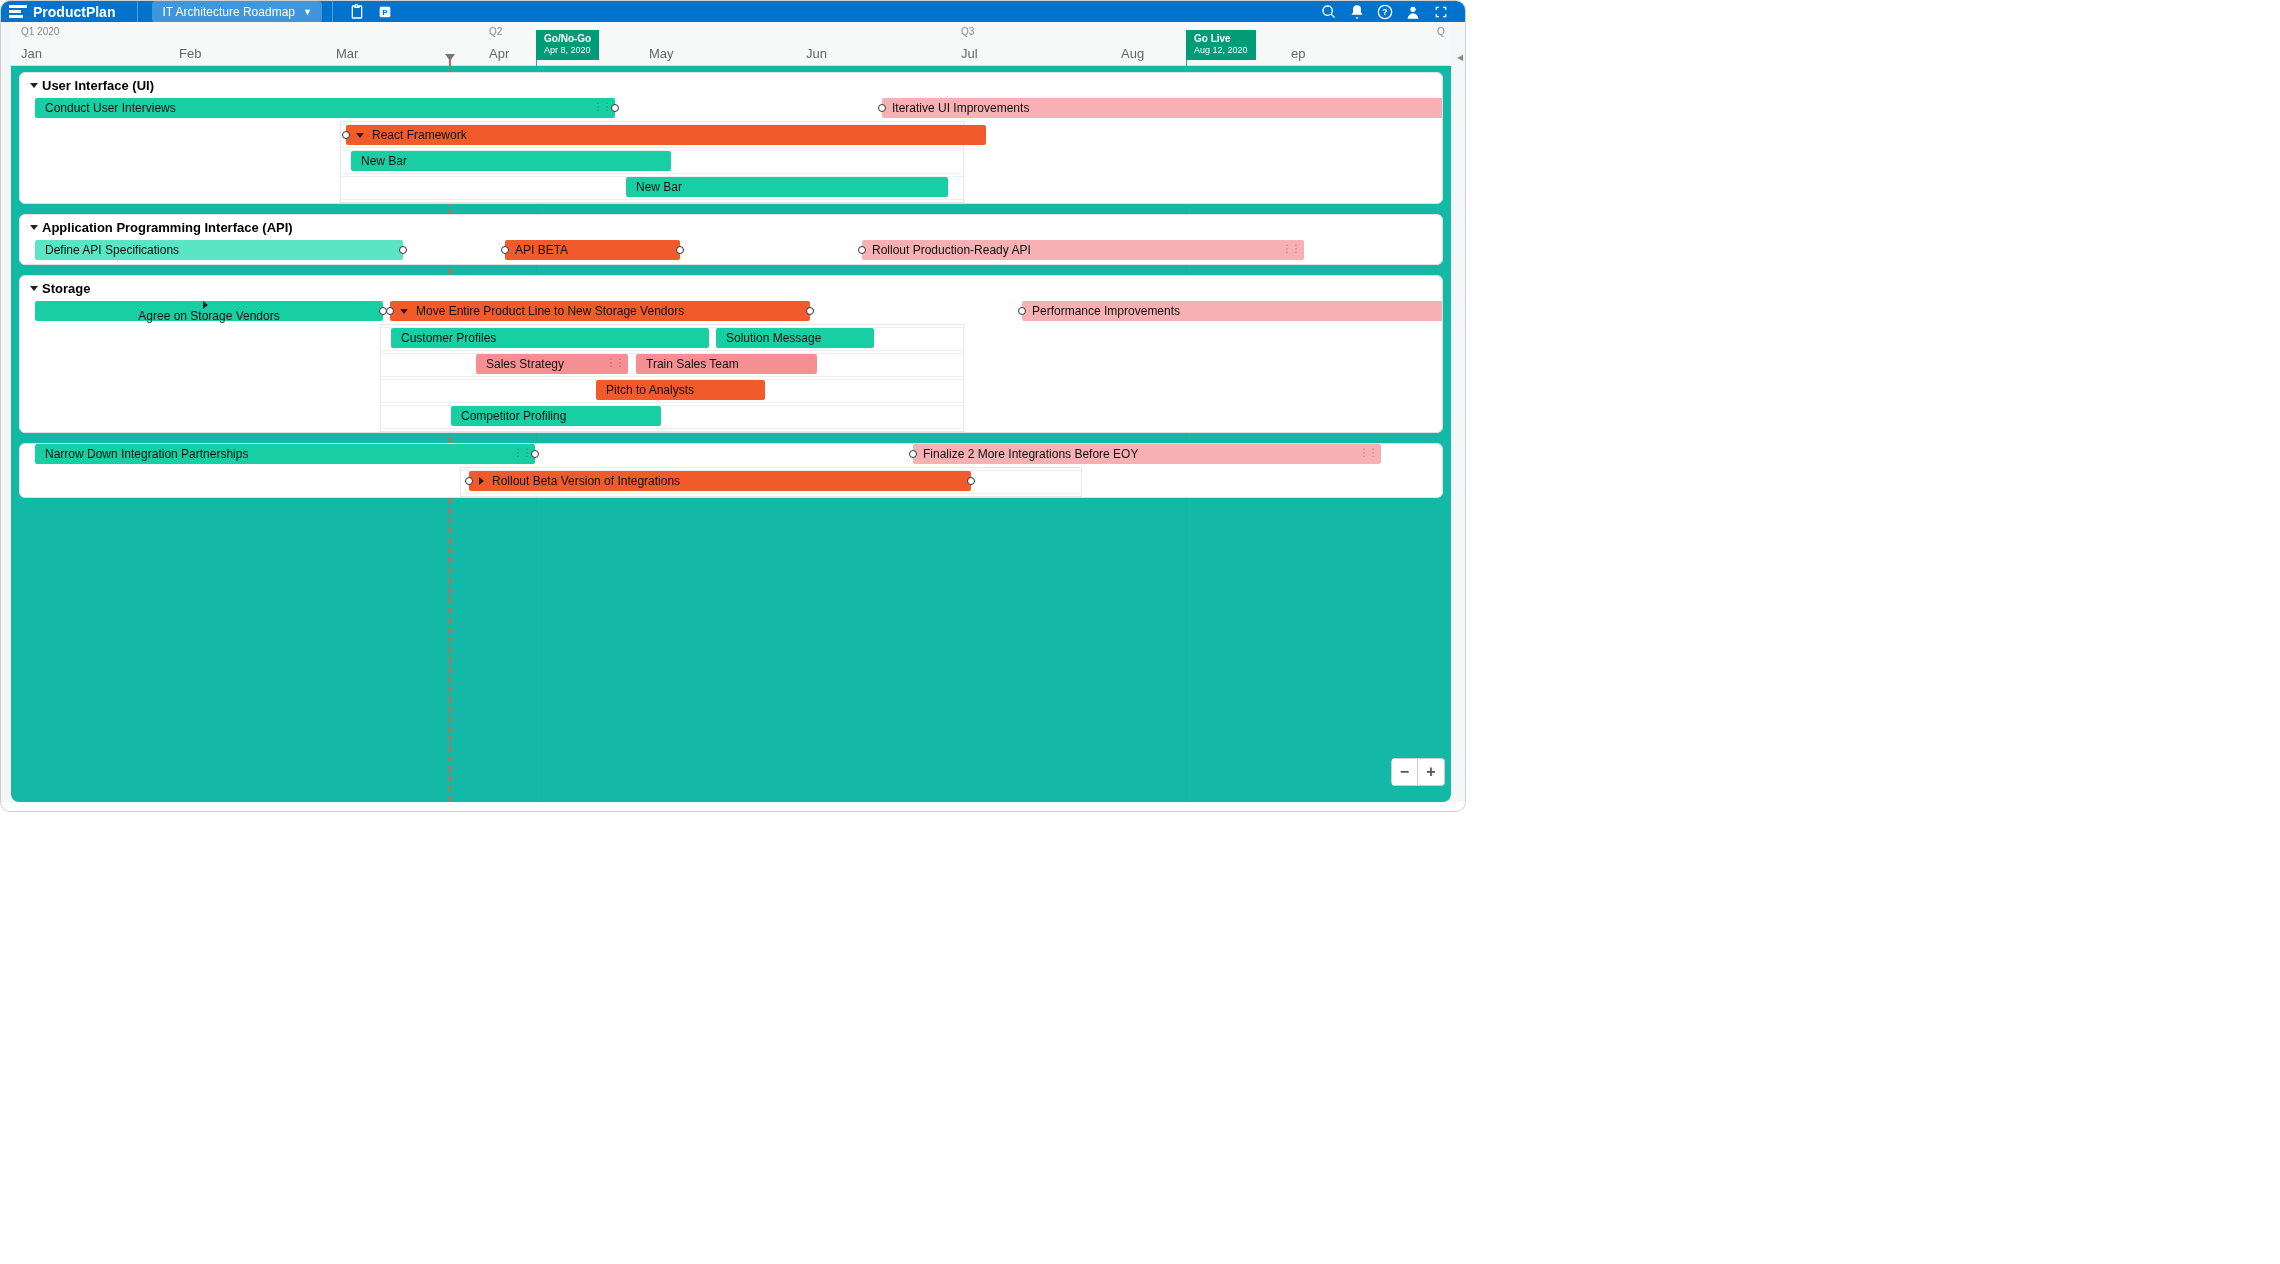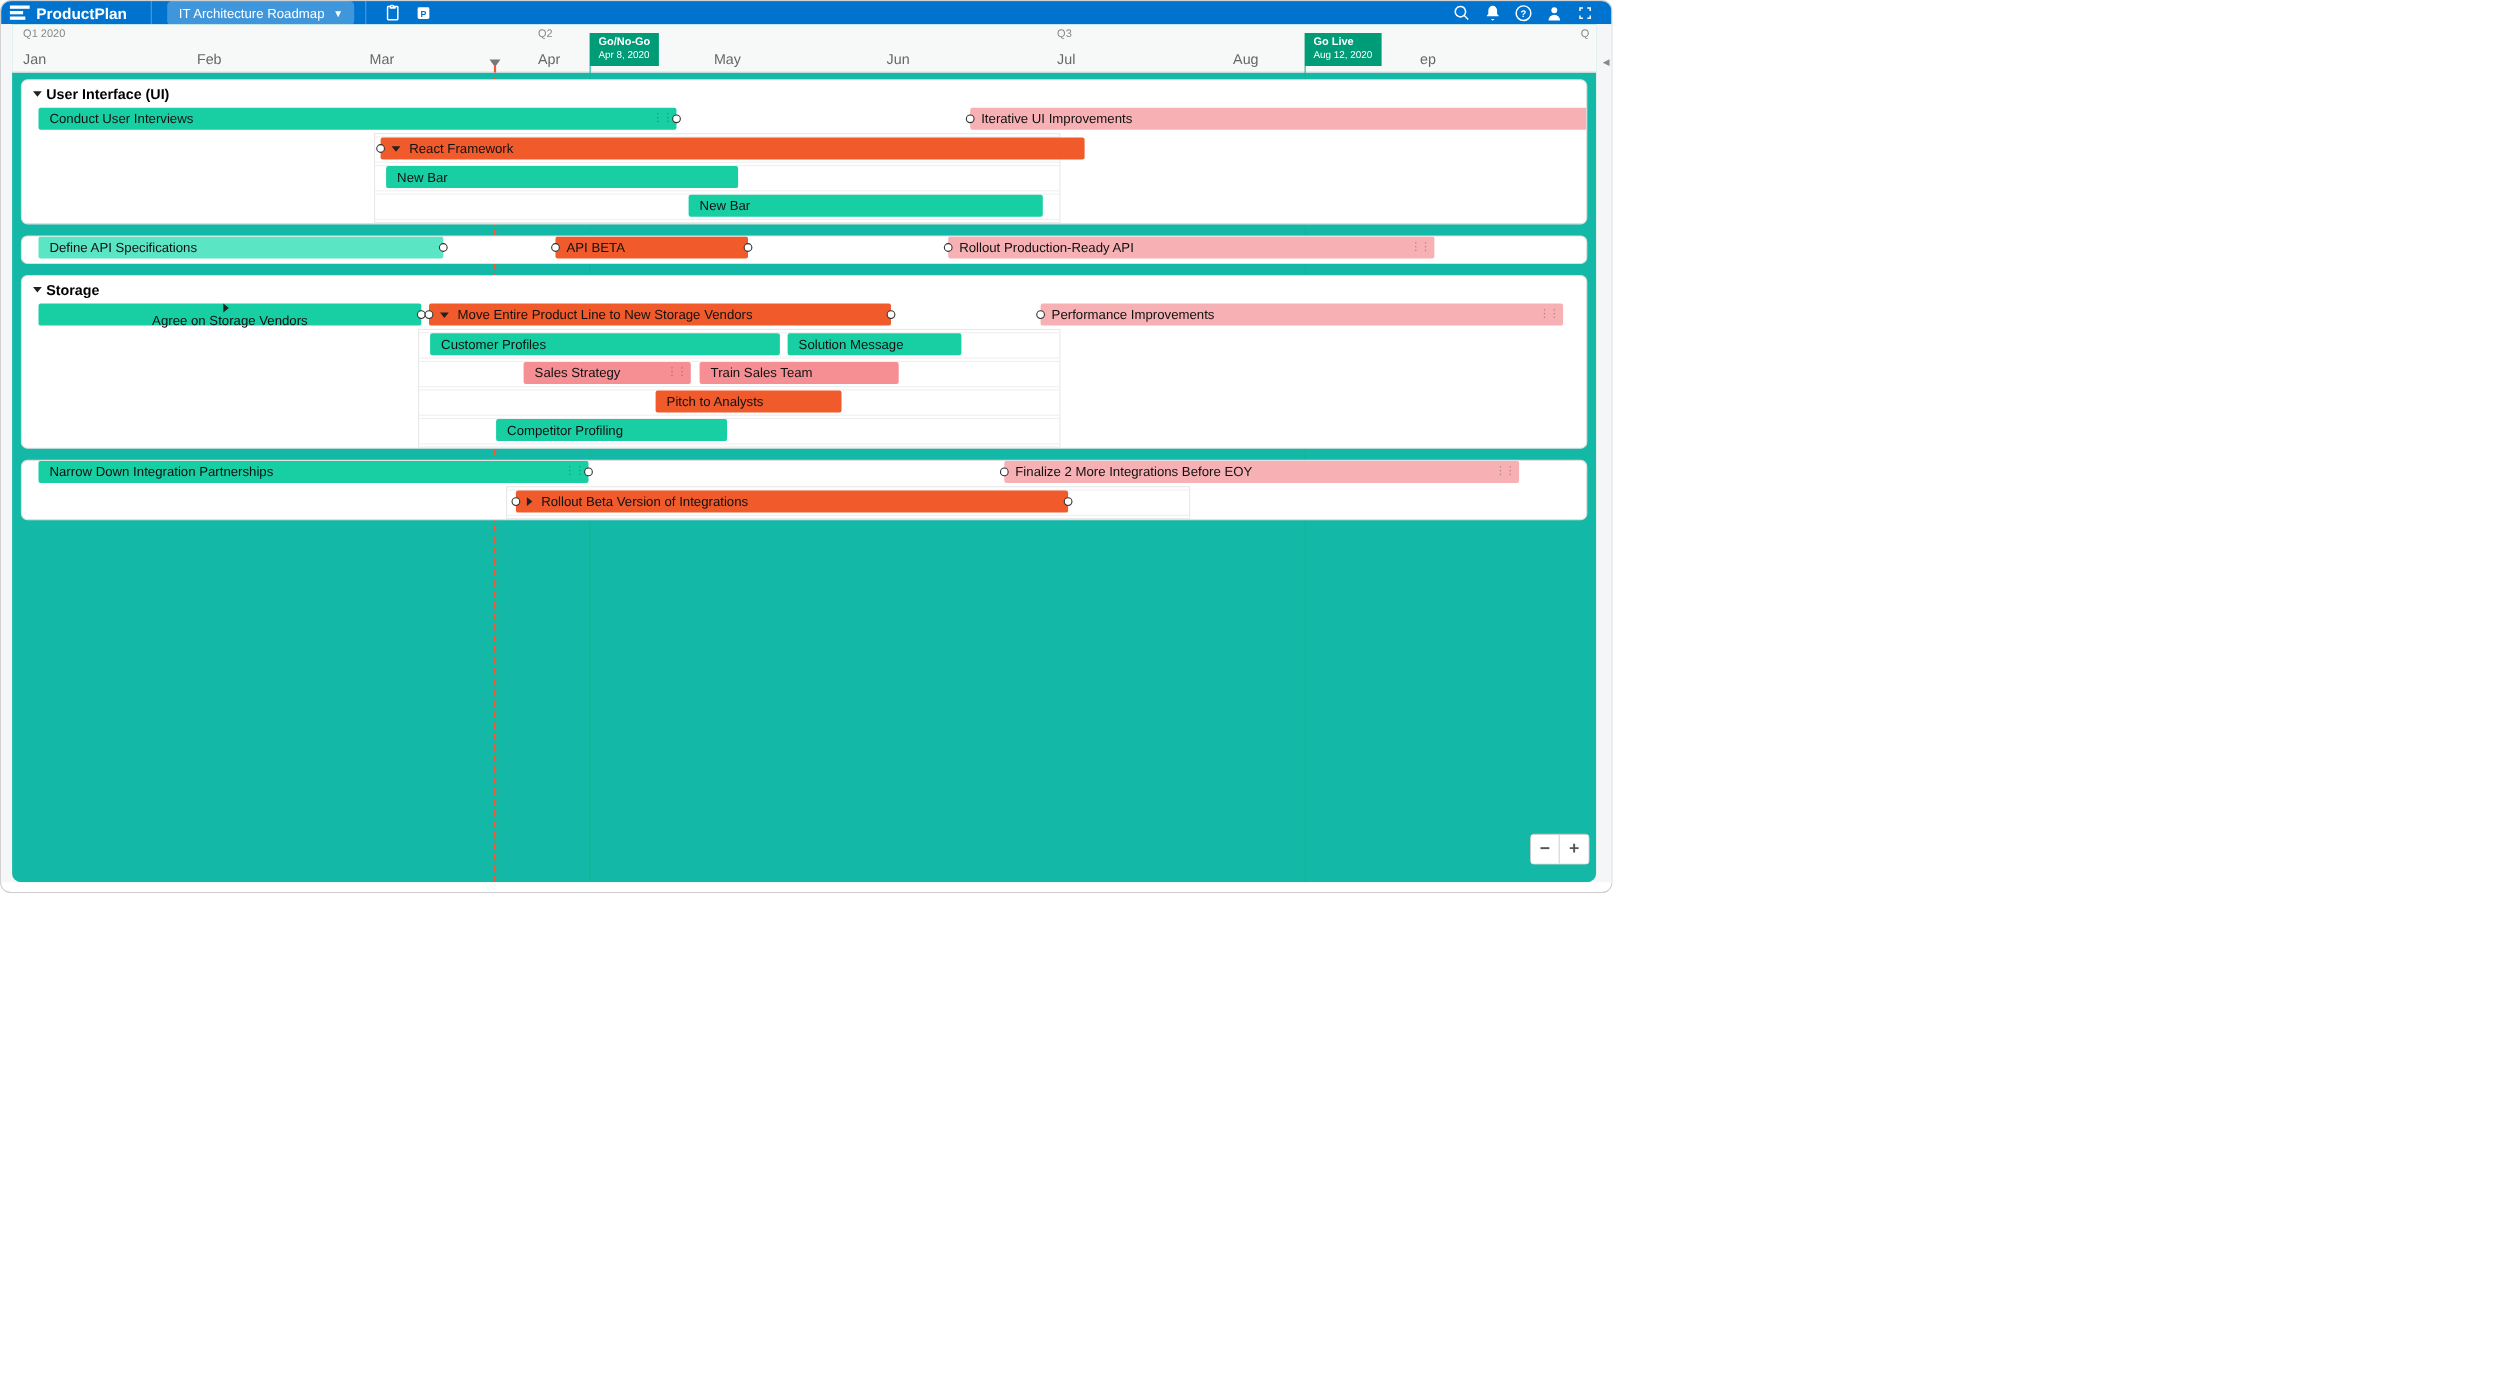--- a/index.html
+++ b/index.html
@@ -177,20 +177,24 @@
                 </div>
               </div>
               <div class="row inner-border" style="height: 24px;">
                 <div class="bar teal" style="left: 285px; width: 322px;">
                   <span>New Bar</span>
                 </div>
               </div>
             </div>
           </div>
           <div class="lane-group">
+            <div class="lane-header">
+              <span class="chev"></span> 
+              <span>Application Programming Interface (API)</span>
+            </div>
             <div class="row" style="height: 22px;">
               <div class="bar mint hasnode-r" style="left: 15px; width: 368px;">
                 <span>Define API Specifications</span>
               </div>
               <div class="bar orange hasnode hasnode-r" style="left: 485px; width: 175px;">
                 <span>API BETA</span>
               </div>
               <div class="bar orange-lt" style="left: 660px; width: 175px; z-index: -1;"></div>
               <div class="bar pink hasnode" style="left: 842px; width: 442px;">
                 <span>Rollout Production-Ready API</span>
@@ -206,21 +210,21 @@
             <div class="row" style="height: 22px;">
               <div class="bar teal hasnode-r" style="left: 15px; width: 348px; flex-direction: column;">
                 <span class="subchevr"></span>
                 <span>Agree on Storage Vendors</span>
               </div>
               <div class="bar orange hasnode hasnode-r" style="left: 370px; width: 420px;">
                 <span class="subchev"></span>
                 <span>Move Entire Product Line to New Storage Vendors</span>
               </div>
               <div class="bar orange-lt" style="left: 790px; width: 168px; z-index: -1;"></div>
-              <div class="bar pink hasnode" style="left: 926px; width: 475px;">
+              <div class="bar pink hasnode" style="left: 1002px; width: 475px;">
                 <span>Performance Improvements</span>
                 <span class="grip">⋮⋮</span>
               </div>
             </div>
             <div style="border: 1px solid rgb(232, 232, 232); margin-left: 360px; margin-right: 478px; margin-top: -1px; padding-top: 2px;">
               <div class="row inner-border" style="height: 24px;">
                 <div class="bar teal" style="left: 10px; width: 318px;">
                   <span>Customer Profiles</span>
                 </div>
                 <div class="bar teal" style="left: 335px; width: 158px;">

